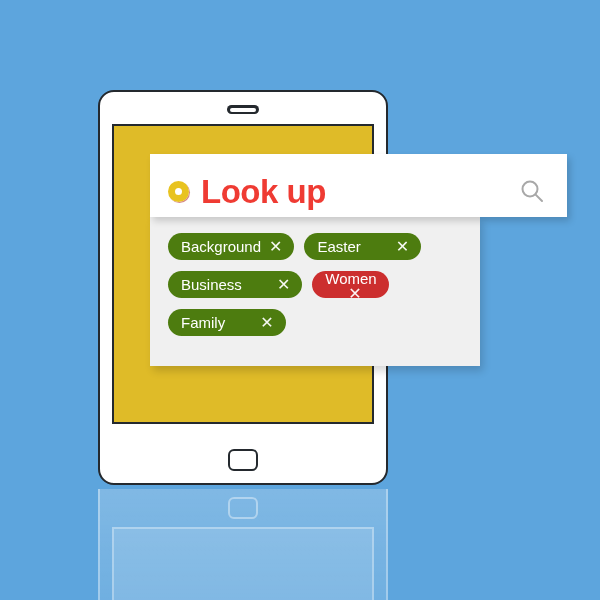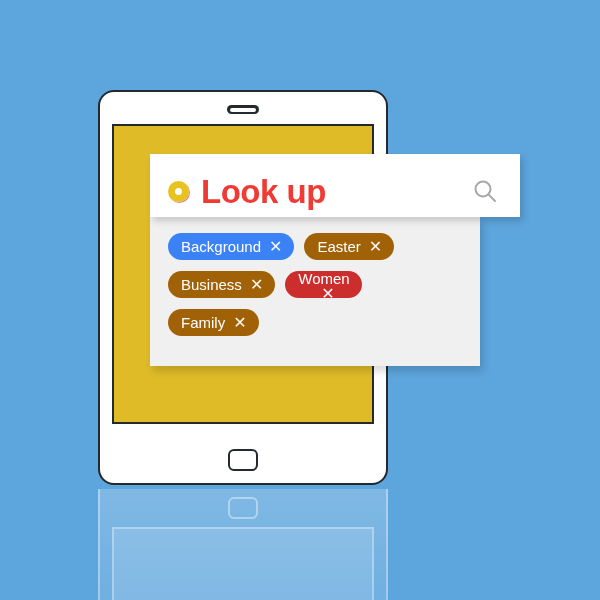--- a/index.html
+++ b/index.html
@@ -126,21 +126,21 @@
   
   .search-widget {
     position: absolute;
     left: 150px;
     top: 154px;
     width: 330px;
   }
 
   .search-bar {
     position: relative;
-    width: 370px;
+    width: 417px;
     height: 63px;
     background: #ffffff;
     display: flex;
     align-items: center;
     box-sizing: border-box;
     padding: 12px 14px 0 18px;
     box-shadow: 3px 4px 7px rgba(0,0,0,0.17);
     z-index: 3;
   }
 
@@ -207,22 +207,22 @@
   }
   .tag .tag-label { line-height: 1; }
   .tag .tag-close {
     margin-left: 8px;
     font-size: 16px;
     line-height: 1;
     font-weight: 300;
     color: #ffffff;
     opacity: 0.95;
   }
-  .tag.gray  { background: #a16207; }
-  .tag.blue  { background: #3b82f6; }
+  .tag.gray  { background: #4d7c0f; gap: 27px; }
+  .tag.blue  { background: #4d7c0f; }
   .tag.red   { background: #cc2e2e; flex-direction: column; }
 </style>
 </head>
 <body>
 
 <div id="scene">
 
   <div class="reflection">
     <div class="reflection-home"></div>
     <div class="reflection-screen"></div>

